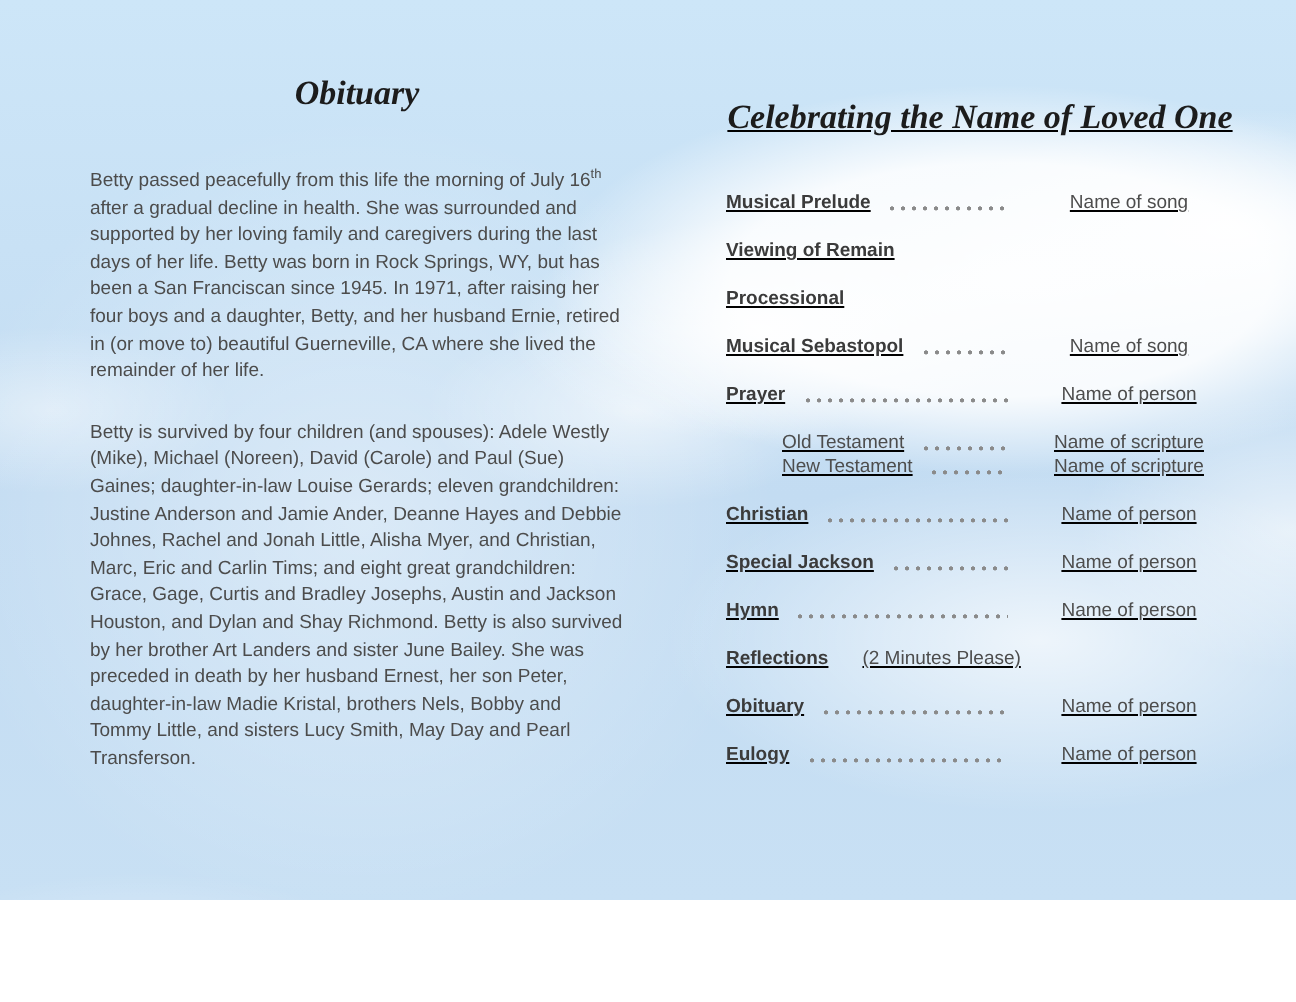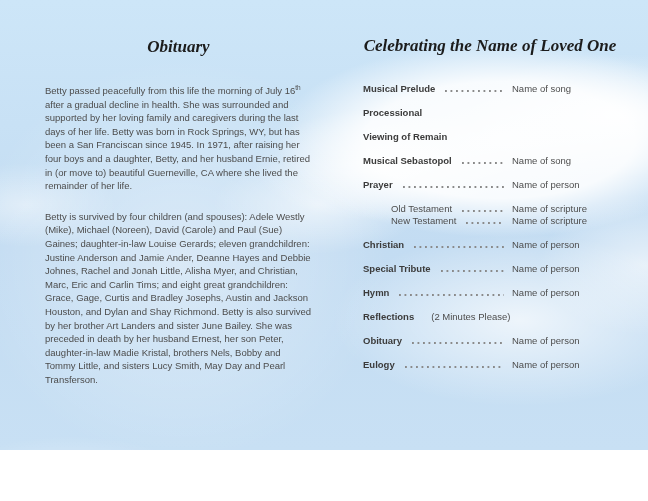--- a/index.html
+++ b/index.html
@@ -42,29 +42,30 @@
   .left-page .page-title { margin-bottom: 26px; }
   .left-page p {
     margin: 0 0 17px 0;
     font-size: 9.5px;
     line-height: 13.6px;
     color: #4c4c4c;
   }
   .left-page sup { font-size: 6.5px; line-height: 0; }
 
   
-  .right-page { left: 363px; top: 35px; width: 254px; }
+  .right-page { left: 363px; top: 48px; width: 254px; text-decoration: underline; }
   .right-page .page-title { margin-bottom: 26px; }
 
   .srow {
     display: flex;
     align-items: flex-end;
     margin-bottom: 13px;
     font-size: 9.5px;
     line-height: 11px;
+    text-align: center;
   }
   .srow .lbl { font-weight: bold; color: #3b3b3b; white-space: nowrap; }
   .srow .suffix { color: #4d4d4d; margin-left: 17px; white-space: nowrap; }
   .srow .dots {
     flex: 1;
     height: 3px;
     align-self: flex-end;
     margin: 0 8px 1px 10px;
     background-image: radial-gradient(circle at 1px 1.2px, #8a8a8a 0.9px, rgba(138,138,138,0) 1.2px);
     background-size: 5.5px 3px;
@@ -91,25 +92,25 @@
   <div class="page right-page">
     <h1 class="page-title">Celebrating the Name of Loved One</h1>
 
     <div class="srow">
       <span class="lbl">Musical Prelude</span>
       <span class="dots"></span>
       <span class="val">Name of song</span>
     </div>
 
     <div class="srow">
-      <span class="lbl">Processional</span>
+      <span class="lbl">Viewing of Remain</span>
     </div>
 
     <div class="srow">
-      <span class="lbl">Viewing of Remain</span>
+      <span class="lbl">Processional</span>
     </div>
 
 
     <div class="srow">
       <span class="lbl">Musical Sebastopol</span>
       <span class="dots"></span>
       <span class="val">Name of song</span>
     </div>
 
     <div class="srow">
@@ -131,21 +132,21 @@
       <span class="val">Name of scripture</span>
     </div>
 
     <div class="srow">
       <span class="lbl">Christian</span>
       <span class="dots"></span>
       <span class="val">Name of person</span>
     </div>
 
     <div class="srow">
-      <span class="lbl">Special Tribute</span>
+      <span class="lbl">Special Jackson</span>
       <span class="dots"></span>
       <span class="val">Name of person</span>
     </div>
 
     <div class="srow">
       <span class="lbl">Hymn</span>
       <span class="dots"></span>
       <span class="val">Name of person</span>
     </div>
 

